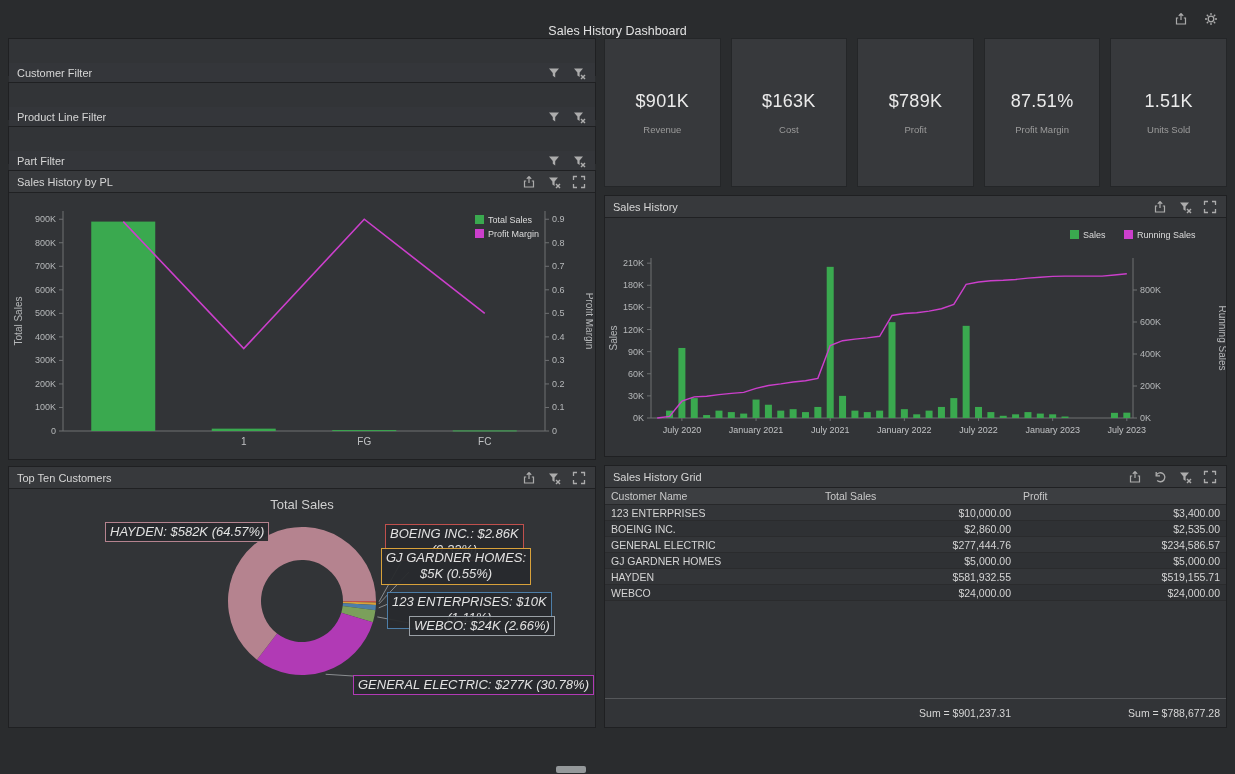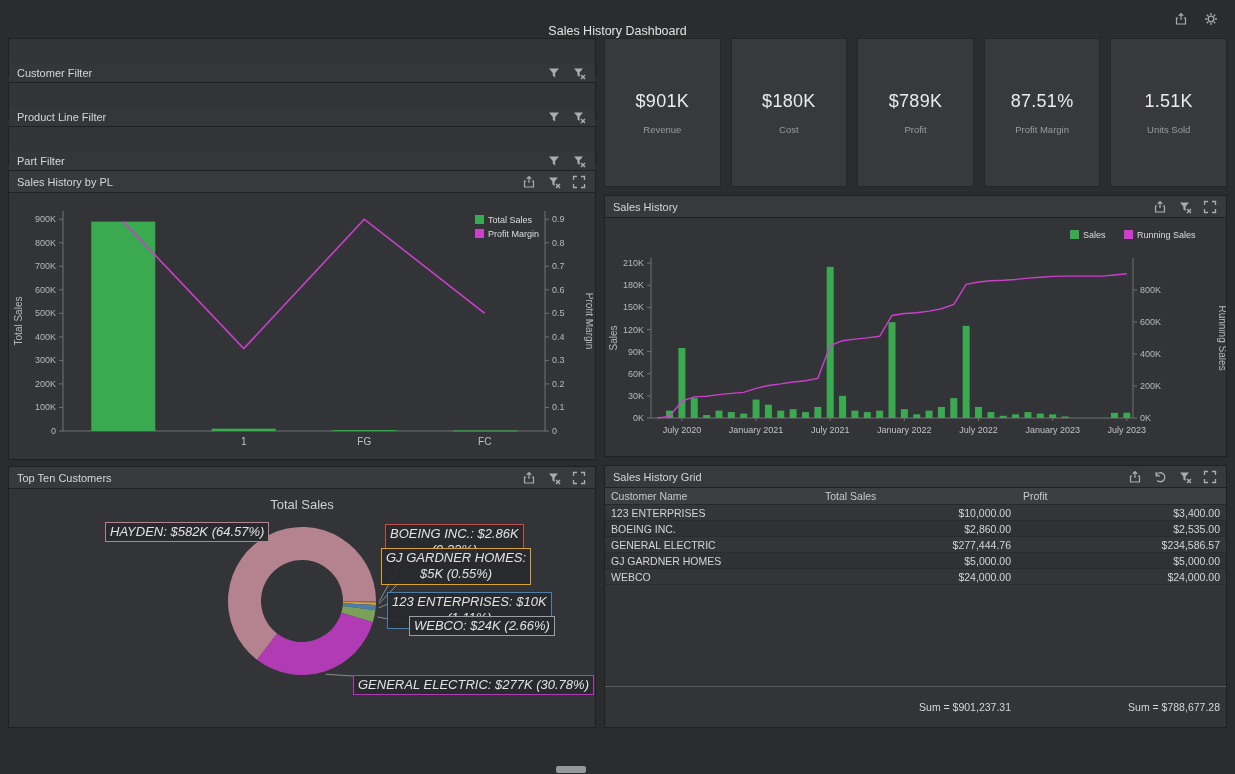--- a/index.html
+++ b/index.html
@@ -42,21 +42,21 @@
   .pie-label{position:absolute;background:rgba(40,42,45,.95);border:1px solid #888;color:#e2e2e2;font-size:13px;line-height:1.25;padding:1px 4px;white-space:nowrap;text-align:center;font-style:italic;}
 
   .grid-body{flex:none;}
   table.grid-table{width:100%;border-collapse:collapse;font-size:10.5px;table-layout:fixed;}
   table.grid-table th{background:#3c3e41;color:#c9c9c9;font-weight:normal;text-align:left;padding:2px 6px;border-bottom:1px solid #27282a;height:16px;}
   table.grid-table td{padding:1.5px 6px;color:#d4d4d4;border-bottom:1px solid #2a2b2d;height:14px;overflow:hidden;}
   table.grid-table tr:nth-child(odd) td{background:#333538;}
   table.grid-table tr:nth-child(even) td{background:#2f3134;}
   td.num,th.num{text-align:right;}
   .grid-spacer{flex:1;}
-  .grid-footer{flex:none;display:flex;border-top:1px solid #55575a;padding:14px 0;font-size:10.5px;color:#d6d6d6;}
+  .grid-footer{flex:none;display:flex;border-top:1px solid #55575a;padding:8px 0;font-size:10.5px;color:#d6d6d6;}
   .grid-footer .fcell{padding:0 6px;}
   .grid-footer .c1{width:214px;}
   .grid-footer .c2{width:198px;text-align:right;}
   .grid-footer .c3{flex:1;text-align:right;}
 
   .scroll-thumb{position:absolute;left:556px;bottom:1px;width:30px;height:7px;background:#94989a;border-radius:2px;cursor:pointer;}
 </style>
 </head>
 <body>
 
@@ -299,21 +299,21 @@
     </div>
   </div>
 
   <div class="col-right">
     <div class="kpi-row" id="kpi-row">
         <div class="kpi-card">
           <div class="kpi-value">$901K</div>
           <div class="kpi-label">Revenue</div>
         </div>
         <div class="kpi-card">
-          <div class="kpi-value">$180K</div>
+          <div class="kpi-value">$163K</div>
           <div class="kpi-label">Cost</div>
         </div>
         <div class="kpi-card">
           <div class="kpi-value">$789K</div>
           <div class="kpi-label">Profit</div>
         </div>
         <div class="kpi-card">
           <div class="kpi-value">87.51%</div>
           <div class="kpi-label">Profit Margin</div>
         </div>
@@ -498,20 +498,25 @@
                   <td>GENERAL ELECTRIC</td>
                   <td class="num">$277,444.76</td>
                   <td class="num">$234,586.57</td>
                 </tr>
                 <tr>
                   <td>GJ GARDNER HOMES</td>
                   <td class="num">$5,000.00</td>
                   <td class="num">$5,000.00</td>
                 </tr>
                 <tr>
+                  <td>HAYDEN</td>
+                  <td class="num">$581,932.55</td>
+                  <td class="num">$519,155.71</td>
+                </tr>
+                <tr>
                   <td>WEBCO</td>
                   <td class="num">$24,000.00</td>
                   <td class="num">$24,000.00</td>
                 </tr>
               </tbody>
           </table>
         </div>
         <div class="grid-spacer"></div>
         <div class="grid-footer">
           <span class="fcell c1"></span>

